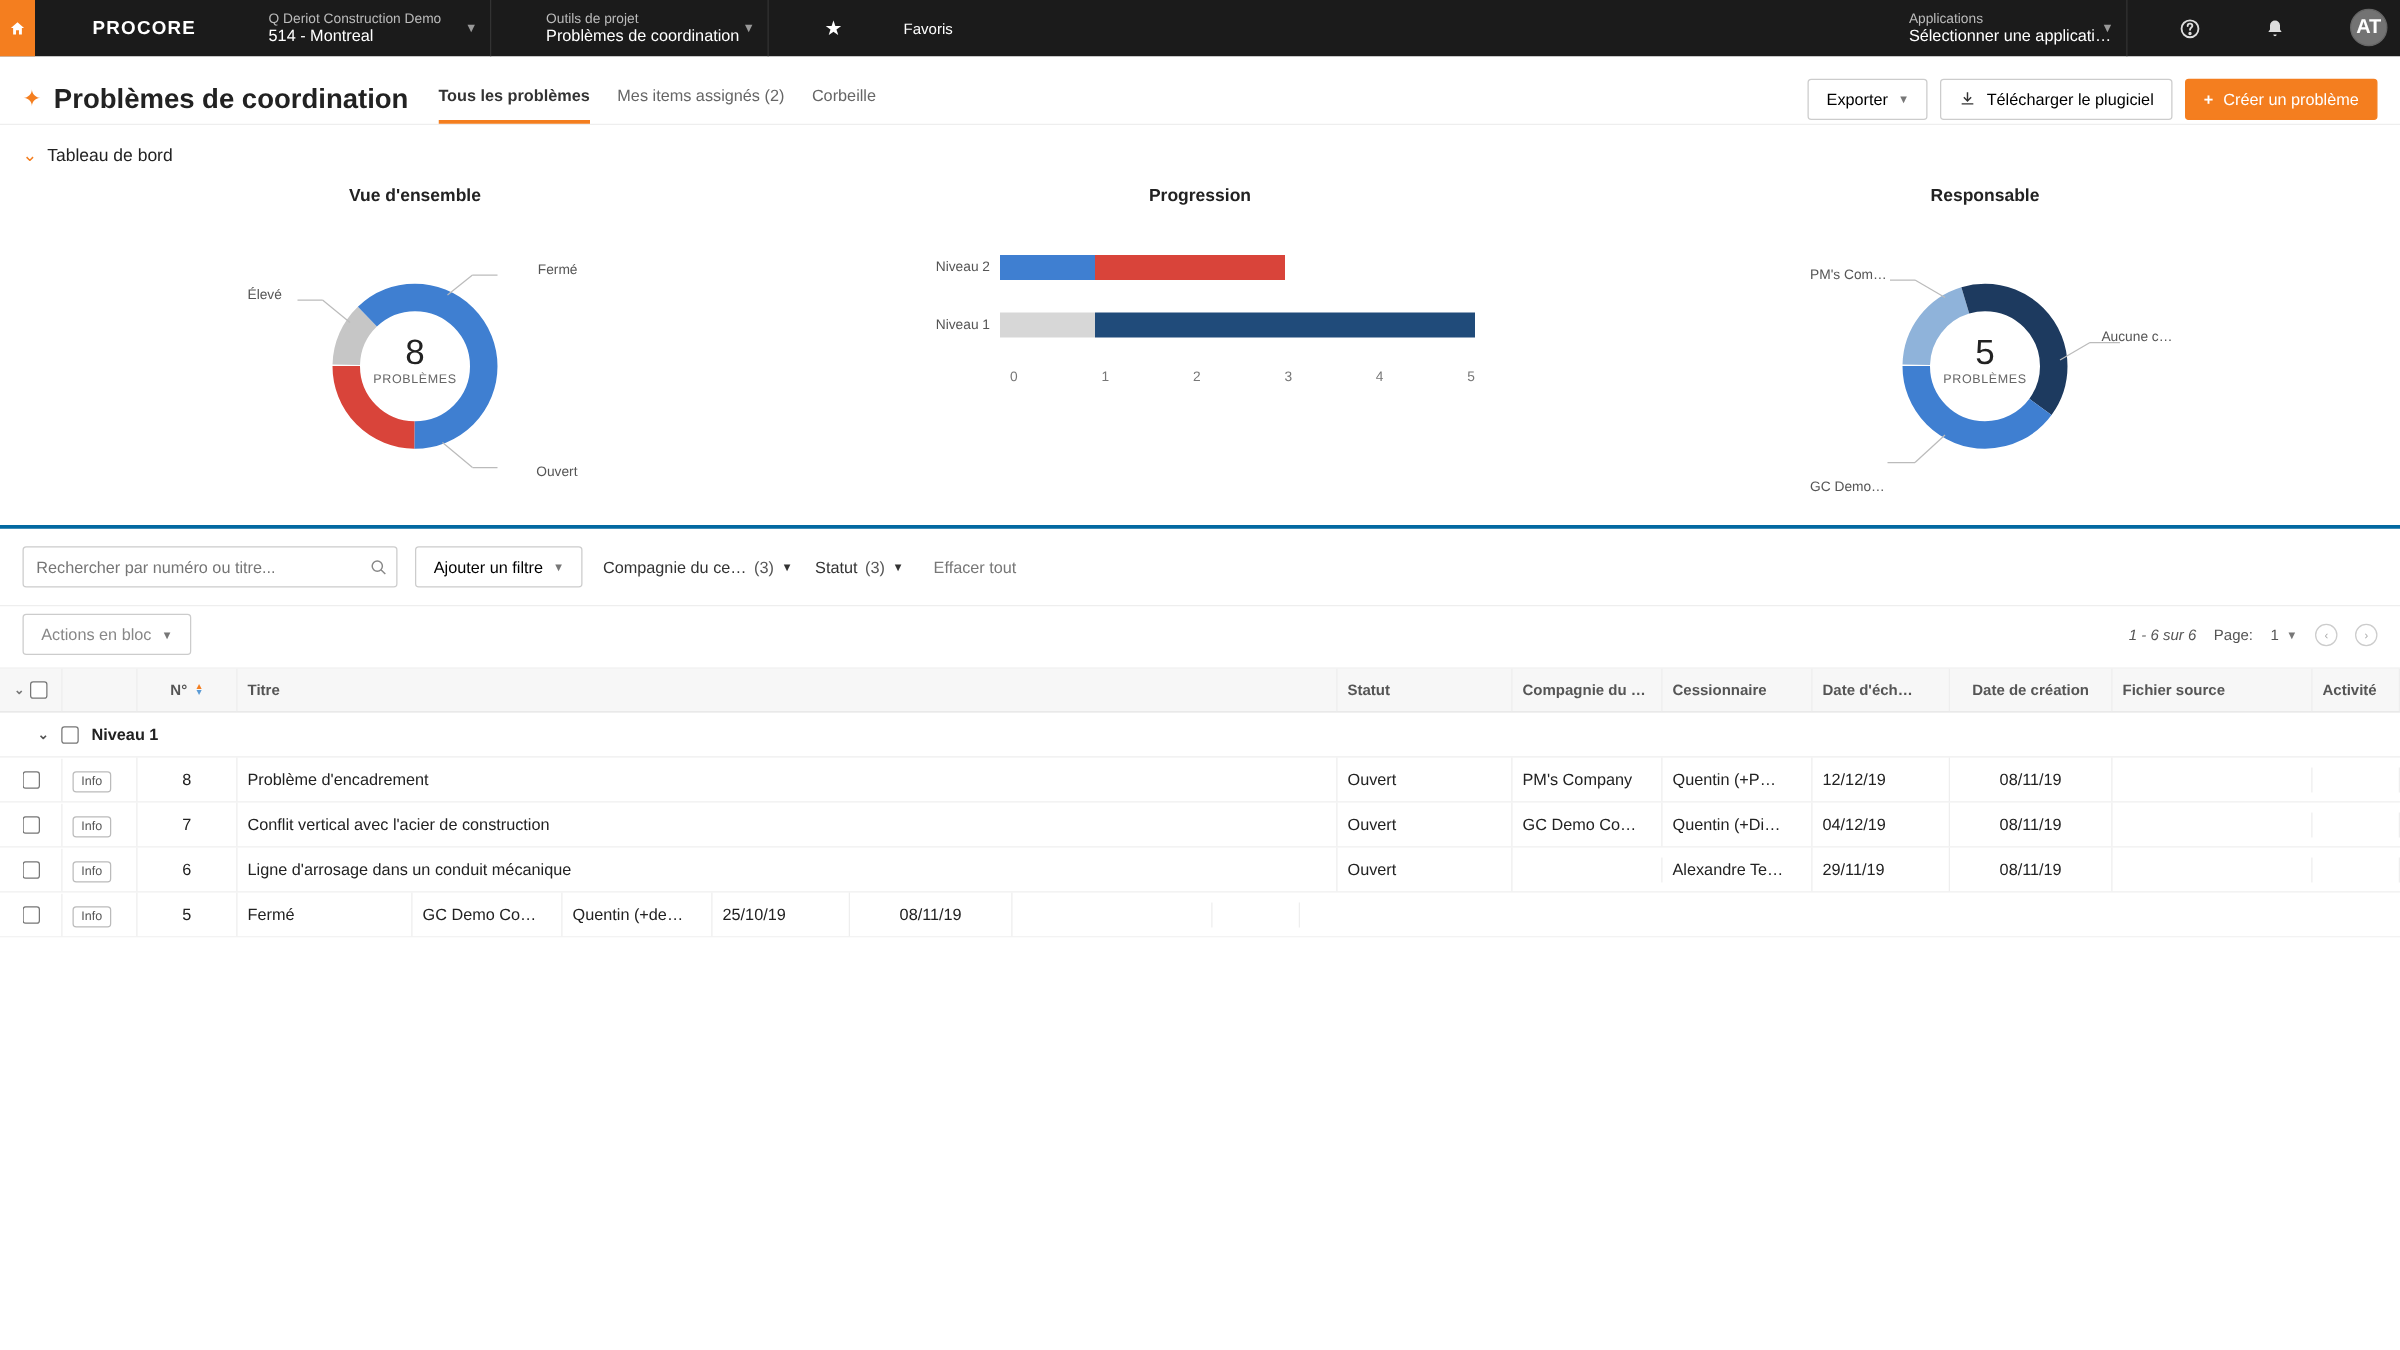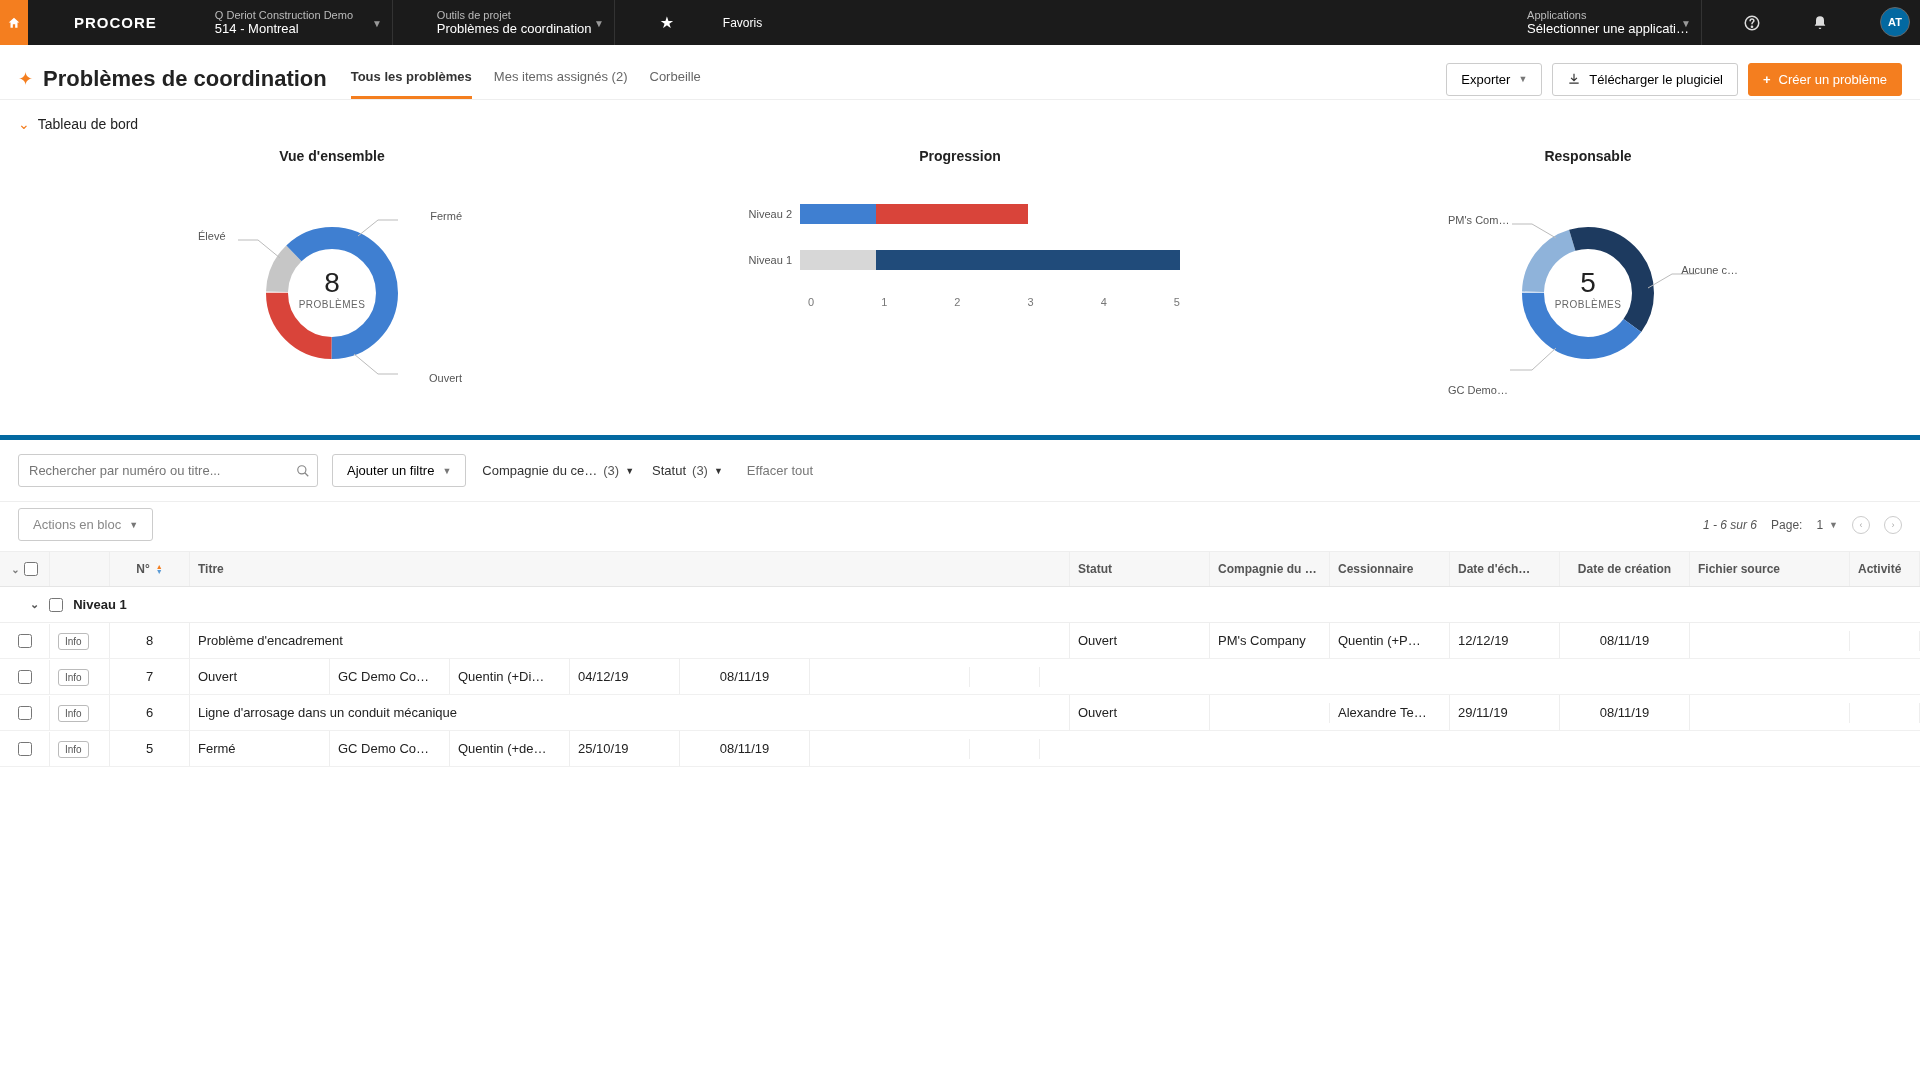--- a/index.html
+++ b/index.html
@@ -10,39 +10,39 @@
 .topnav .home { width: 28px; background: #f47e1f; display:flex; align-items:center; justify-content:center; }
 .topnav .logo { padding: 0 14px; display:flex; align-items:center; letter-spacing:1px; font-weight: 700; font-size:15px; }
 .topnav .selector { padding: 6px 12px; border-right:1px solid #333; display:flex; flex-direction:column; justify-content:center; position:relative; min-width:190px; }
 .topnav .selector .small { color:#bbb; font-size:11px; }
 .topnav .selector .big { font-size:13px; color:#fff; }
 .topnav .caret { position:absolute; right:10px; top:50%; transform:translateY(-50%); color:#999; font-size:10px; }
 .topnav .star { width:40px; display:flex; align-items:center; justify-content:center; color:#fff; font-size:16px; }
 .topnav .fav { display:flex; align-items:center; color:#ffffff; font-size:12px; padding-left:4px; }
 .topnav .spacer { flex:1; }
 .topnav .icon-btn { width:36px; display:flex; align-items:center; justify-content:center; color:#ddd; }
-.topnav .avatar { width:30px; height:30px; border-radius:50%; background:#0369a1; color:#fff; display:flex; align-items:center; justify-content:center; margin:7px 10px; font-size:11px; font-weight:600; border:1px solid #666; }
+.topnav .avatar { width:30px; height:30px; border-radius:50%; background:#737373; color:#fff; display:flex; align-items:center; justify-content:center; margin:7px 10px; font-size:16px; font-weight:600; border:1px solid #666; }
 
 
 .page-head { display:flex; align-items:center; padding: 14px 18px 0 18px; border-bottom:1px solid #eee; }
 .page-head .title-wrap { display:flex; align-items:center; gap:10px; }
 .page-head .gear { color:#f47e1f; font-size:18px; }
 .page-head h1 { font-size:22px; font-weight:600; color:#222; }
 .page-head .tabs { display:flex; gap:22px; margin-left:24px; }
 .page-head .tabs .tab { padding:10px 0 12px; color:#666; font-size:13px; cursor:pointer; }
 .page-head .tabs .tab.active { color:#333; font-weight:600; border-bottom:3px solid #f47e1f; }
 .page-head .right { margin-left:auto; display:flex; gap:10px; align-items:center; }
 .btn { border:1px solid #ccc; background:#fff; padding:8px 14px; border-radius:3px; font-size:13px; display:inline-flex; align-items:center; gap:8px; cursor:pointer; }
 .btn.primary { background:#f47e1f; border-color:#f47e1f; color:#fff; }
 .chev-down { font-size:9px; color:#777; }
 
 
 .dash-toggle { display:flex; align-items:center; gap:8px; padding:16px 18px 6px; font-size:14px; font-weight:500; }
 .dash-toggle .chev { color:#f47e1f; }
-.dash-row { display:flex; justify-content:center; padding:10px 18px 37px; border-bottom:5px solid #0369a1; }
+.dash-row { display:flex; justify-content:center; padding:10px 18px 22px; border-bottom:3px solid #0369a1; }
 .dash-card { flex:1; display:flex; flex-direction:column; align-items:center; }
 .dash-card .card-title { font-size:14px; font-weight:600; margin-bottom:14px; }
 .donut-wrap { position:relative; width:280px; height:220px; }
 .donut-center { position:absolute; left:50%; top:50%; transform:translate(-50%,-50%); text-align:center; }
 .donut-center .num { font-size:28px; font-weight:400; }
 .donut-center .lbl { font-size:10px; color:#666; letter-spacing:0.5px; }
 .donut-label { position:absolute; font-size:11px; color:#555; white-space:nowrap; }
 
 .prog-chart { width:440px; }
 .prog-row { display:flex; align-items:center; margin:26px 0; }
@@ -340,20 +340,21 @@
         <div class="cell c-created">08/11/19</div>
         <div class="cell c-source"></div>
         <div class="cell c-activity"></div>
       </div>
       <div class="row">
         <div class="cell c-chk">
           <input type="checkbox" style="">
         </div>
         <div class="cell c-info"><span class="info-badge">Info</span></div>
         <div class="cell c-num">7</div>
+        <div class="cell c-title">Conflit vertical avec l'acier de construction</div>
         <div class="cell c-status">Ouvert</div>
         <div class="cell c-company">GC Demo Co…</div>
         <div class="cell c-assignee">Quentin (+Di…</div>
         <div class="cell c-due">04/12/19</div>
         <div class="cell c-created">08/11/19</div>
         <div class="cell c-source"></div>
         <div class="cell c-activity"></div>
       </div>
       <div class="row">
         <div class="cell c-chk">

